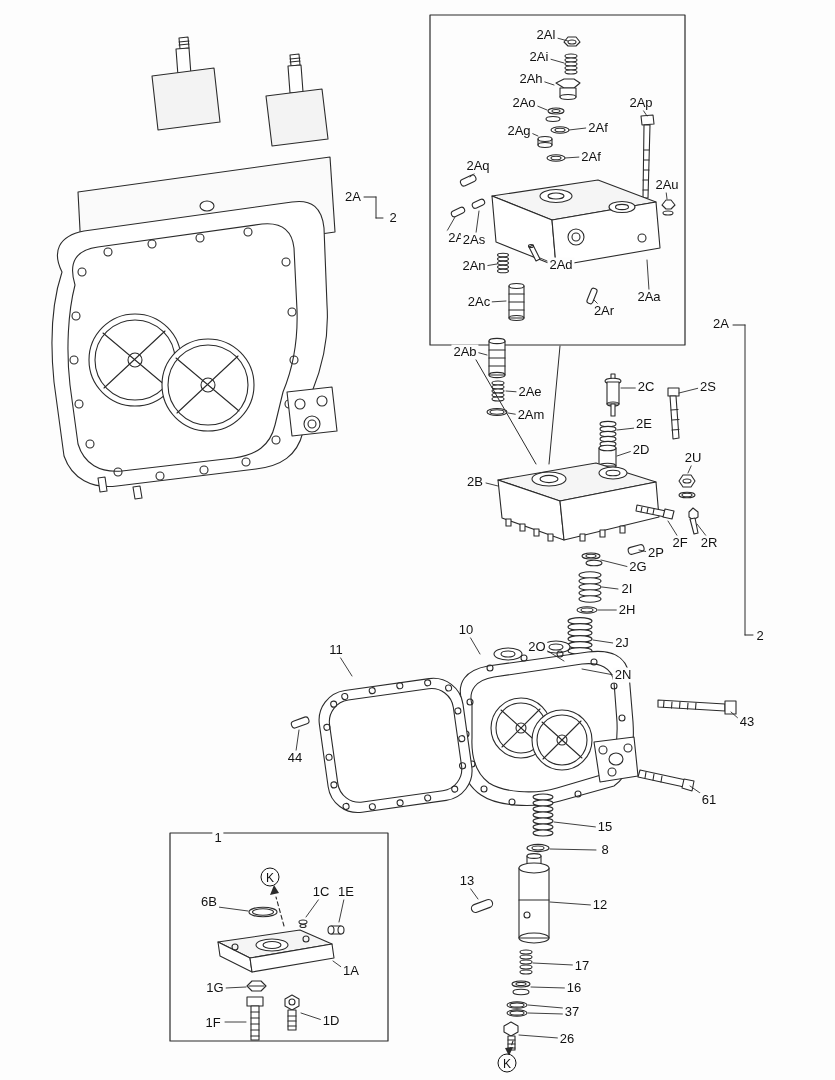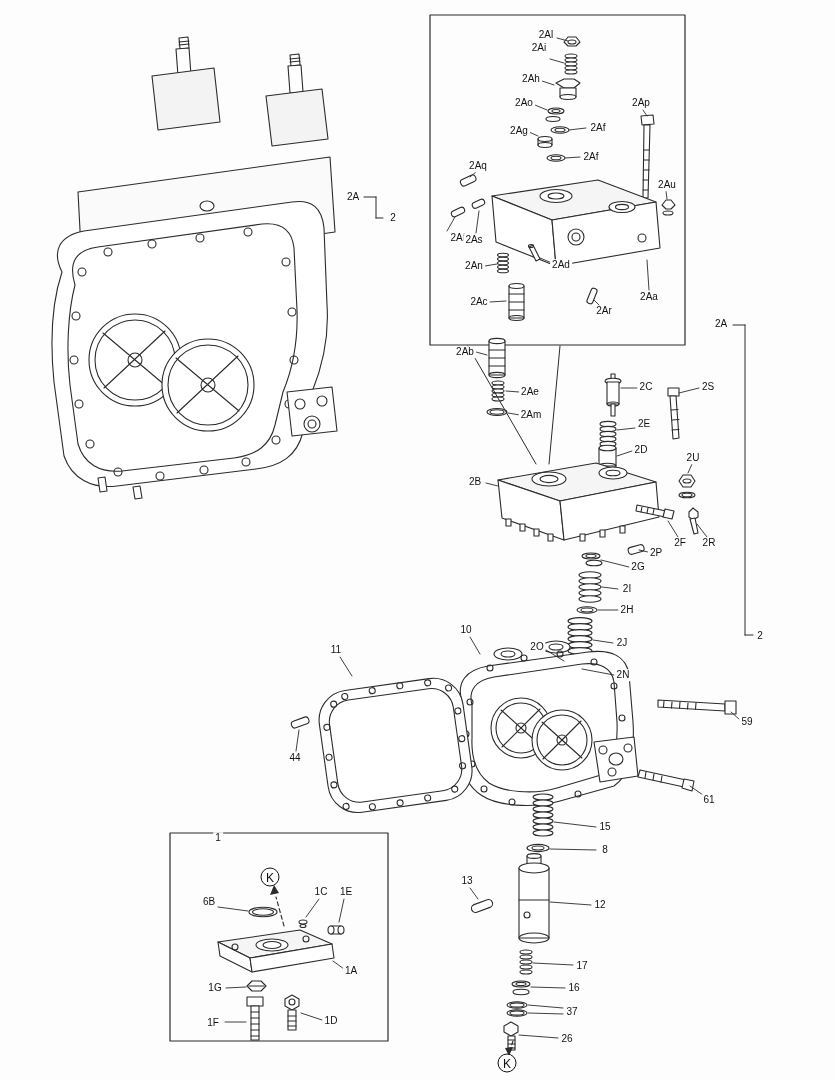--- a/index.html
+++ b/index.html
@@ -5,21 +5,21 @@
   * { margin:0; padding:0; box-sizing:border-box; }
   html,body { background:#ffffff; }
   body { font-family:"Liberation Sans", sans-serif; }
   .canvas {
     position:relative; width:835px; height:1080px;
     background:#fdfdfd; overflow:hidden;
   }
   svg.art { position:absolute; left:0; top:0; }
   .lbl {
     position:absolute; transform:translate(-50%,-50%);
-    font-size:10px; color:#111; background:#fdfdfd;
+    font-size:13px; color:#111; background:#fdfdfd;
     padding:0 2px; line-height:1.15; white-space:nowrap;
   }
   .circ {
     position:absolute; transform:translate(-50%,-50%);
     width:19px; height:19px; border:1.4px solid #111; border-radius:50%;
     display:flex; align-items:center; justify-content:center;
     font-size:12px; color:#111; background:#fdfdfd;
   }
 </style>
 </head>
@@ -537,21 +537,21 @@
              M703,795 L690,786 M596,827 L554,822 M596,850 L550,849 M470,888 L478,899
              M591,905 L550,902 M573,965 L533,963 M565,988 L531,987 M563,1008 L528,1005
              M563,1014 L528,1013 M558,1038 L519,1035"></path>
     <path d="M218,907 L248,911 M319,899 L306,917 M344,899 L339,922 M344,969 L333,961
              M226,988 L246,987 M225,1022 L246,1022 M322,1020 L301,1013"></path>
   </g>
 </g>
 </svg>
 
 <div class="lbl" style="left:546px;top:35px">2Al</div>
-<div class="lbl" style="left:539px;top:48px">2Ai</div>
+<div class="lbl" style="left:539px;top:57px">2Ai</div>
 <div class="lbl" style="left:531px;top:79px">2Ah</div>
 <div class="lbl" style="left:524px;top:103px">2Ao</div>
 <div class="lbl" style="left:641px;top:103px">2Ap</div>
 <div class="lbl" style="left:598px;top:128px">2Af</div>
 <div class="lbl" style="left:519px;top:131px">2Ag</div>
 <div class="lbl" style="left:591px;top:157px">2Af</div>
 <div class="lbl" style="left:478px;top:166px">2Aq</div>
 <div class="lbl" style="left:667px;top:185px">2Au</div>
 <div class="lbl" style="left:458px;top:238px">2At</div>
 <div class="lbl" style="left:474px;top:240px">2As</div>
@@ -581,21 +581,21 @@
 <div class="lbl" style="left:638px;top:567px">2G</div>
 <div class="lbl" style="left:627px;top:589px">2I</div>
 <div class="lbl" style="left:627px;top:610px">2H</div>
 <div class="lbl" style="left:622px;top:643px">2J</div>
 <div class="lbl" style="left:537px;top:647px">2O</div>
 <div class="lbl" style="left:623px;top:675px">2N</div>
 
 <div class="lbl" style="left:466px;top:630px">10</div>
 <div class="lbl" style="left:336px;top:650px">11</div>
 <div class="lbl" style="left:295px;top:758px">44</div>
-<div class="lbl" style="left:747px;top:722px">59</div>
+<div class="lbl" style="left:747px;top:722px">43</div>
 <div class="lbl" style="left:709px;top:800px">61</div>
 <div class="lbl" style="left:605px;top:827px">15</div>
 <div class="lbl" style="left:605px;top:850px">8</div>
 <div class="lbl" style="left:467px;top:881px">13</div>
 <div class="lbl" style="left:600px;top:905px">12</div>
 <div class="lbl" style="left:582px;top:966px">17</div>
 <div class="lbl" style="left:574px;top:988px">16</div>
 <div class="lbl" style="left:572px;top:1012px">37</div>
 <div class="lbl" style="left:567px;top:1039px">26</div>
 

